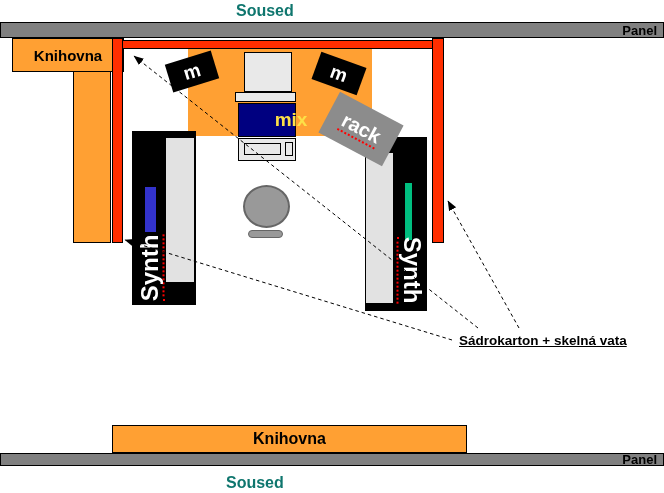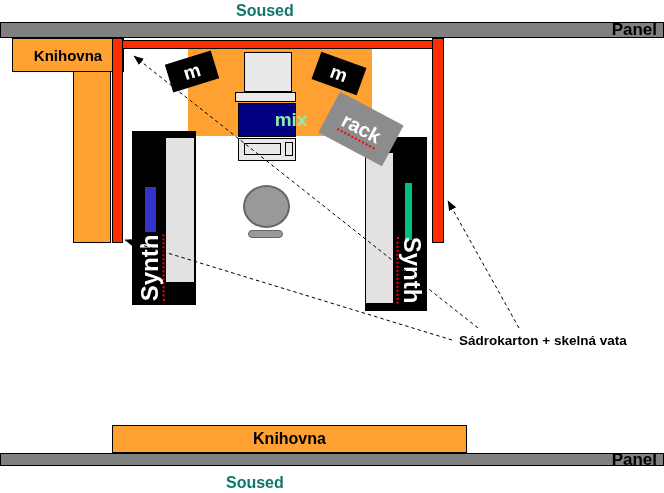--- a/index.html
+++ b/index.html
@@ -4,40 +4,40 @@
 <style>
   html,body{margin:0;padding:0;background:#fff;}
   *{box-sizing:border-box;}
   .canvas{
     position:relative;width:664px;height:493px;background:#fff;overflow:hidden;
     font-family:"Liberation Sans", sans-serif;color:#000;
   }
   .abs{position:absolute;}
   .wall-bar{background:var(--barGray);border:1px solid #000;}
   .bar-label{position:absolute;right:6px;top:0;bottom:0;display:flex;align-items:center;
-    font-weight:bold;font-size:17px;color:#000;}
+    font-weight:bold;font-size:13px;color:#000;}
   .big-label{font-weight:bold;font-size:16px;color:#0f766e;white-space:nowrap;}
   .bookshelf{background:var(--orange);border:1px solid #000;display:flex;align-items:center;justify-content:center;
     font-weight:bold;font-size:15px;margin-left:12px;}
   .strip{background:var(--red);border:1px solid #000;}
   .desk{background:var(--orange);}
   .gear{background:var(--lightGray);border:1px solid #000;}
   .speaker{background:var(--standBlack);display:flex;align-items:center;justify-content:center;
     color:#fff;font-weight:bold;font-size:19px;}
   .stand{background:var(--standBlack);}
   .stand-inner{position:absolute;background:var(--innerGray);}
   .rot-label{position:absolute;color:#fff;font-weight:bold;font-size:24px;white-space:nowrap;
     border-bottom:2px dotted var(--spellRed);line-height:1;padding-bottom:1px;}
   .mixer{background:var(--mixerNavy);border:1px solid #000;display:flex;align-items:center;justify-content:center;
-    color:#86efac;font-weight:bold;font-size:19px;padding-left:48px;}
+    color:#fde047;font-weight:bold;font-size:19px;padding-left:48px;}
   .chair{background:var(--chairGray);border:2px solid #666;border-radius:50%;}
   .footrest{background:var(--chairGray);border:1px solid #666;border-radius:4px;}
   .rack{background:var(--rackGray);display:flex;align-items:center;justify-content:center;}
   .rack .rot-label{position:static;font-size:20px;}
-  .annotation{font-weight:bold;font-size:13.5px;white-space:nowrap;}
+  .annotation{font-weight:bold;font-size:13.5px;white-space:nowrap;text-decoration:underline;}
   svg.arrows{position:absolute;left:0;top:0;z-index:20;pointer-events:none;}
 </style>
 </head>
 <body>
 
 <div class="canvas">
 
   <div class="abs big-label" style="left:236px;top:2px;">Soused</div>
 
   <div class="abs wall-bar" style="left:0;top:22px;width:664px;height:16px;">

